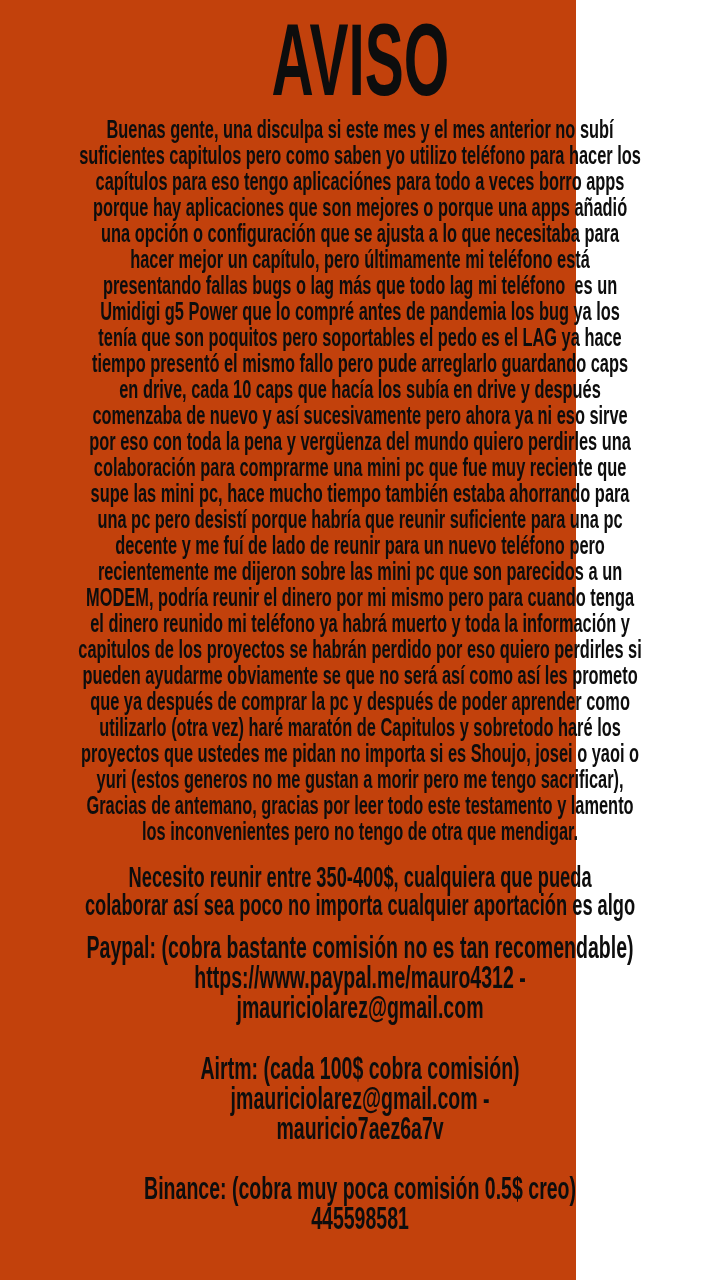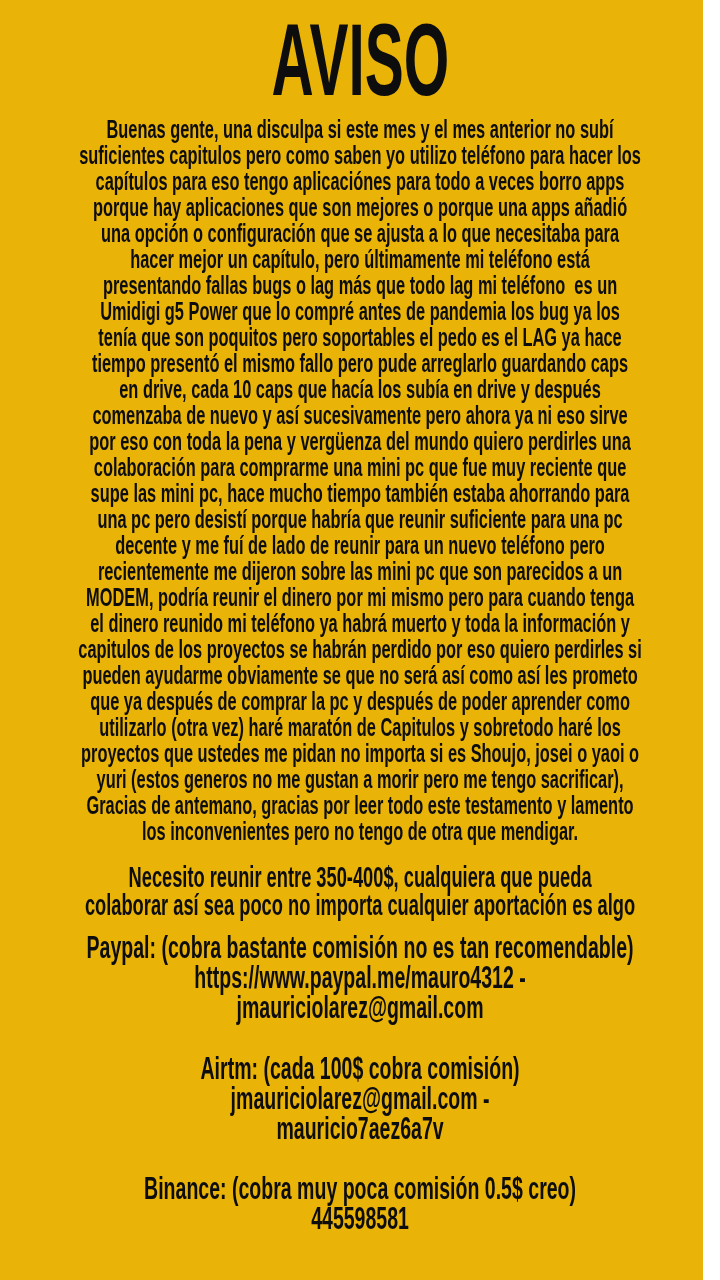--- a/index.html
+++ b/index.html
@@ -11,23 +11,23 @@
   body {
     width: 720px;
     height: 1280px;
     position: relative;
     overflow: hidden;
   }
   .stage {
     position: absolute;
     left: 0;
     top: 0;
-    width: 703px;
+    width: 576px;
     height: 1280px;
-    background: #eab308;
+    background: #c2410c;
   }
   
   .condense {
     position: absolute;
     left: 0;
     top: 0;
     width: 1143px;
     box-sizing: border-box;
     padding: 9px 20px 0 20px;
     transform: scaleX(0.63);

